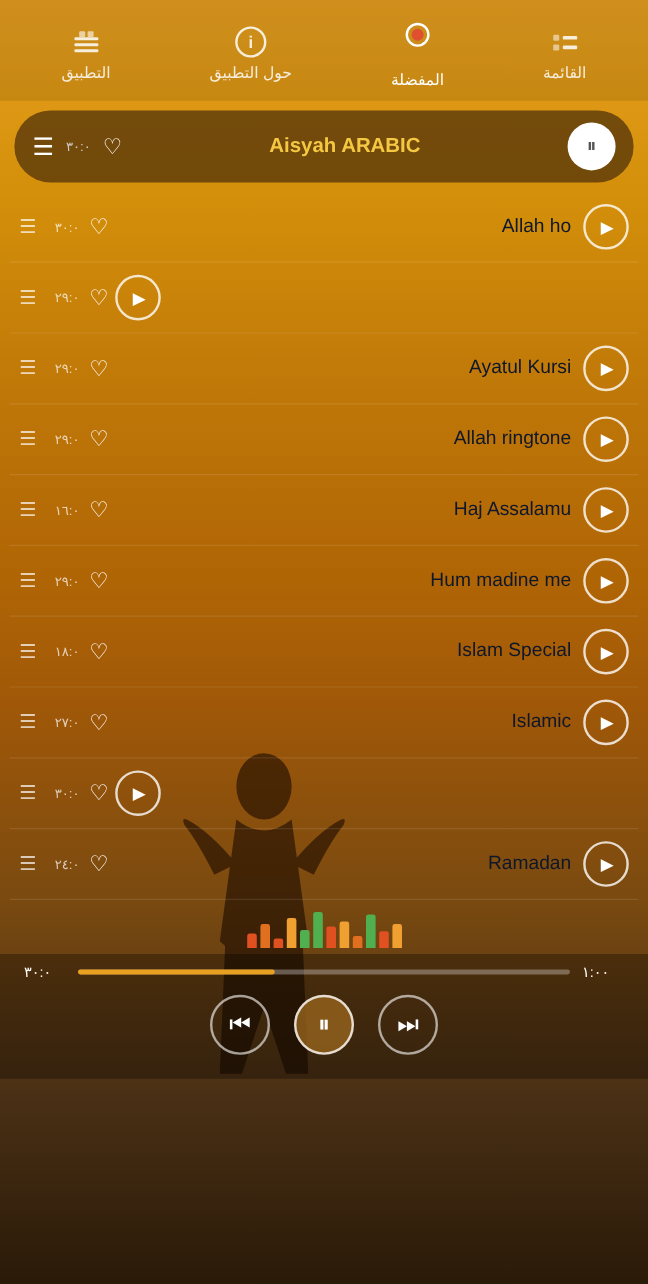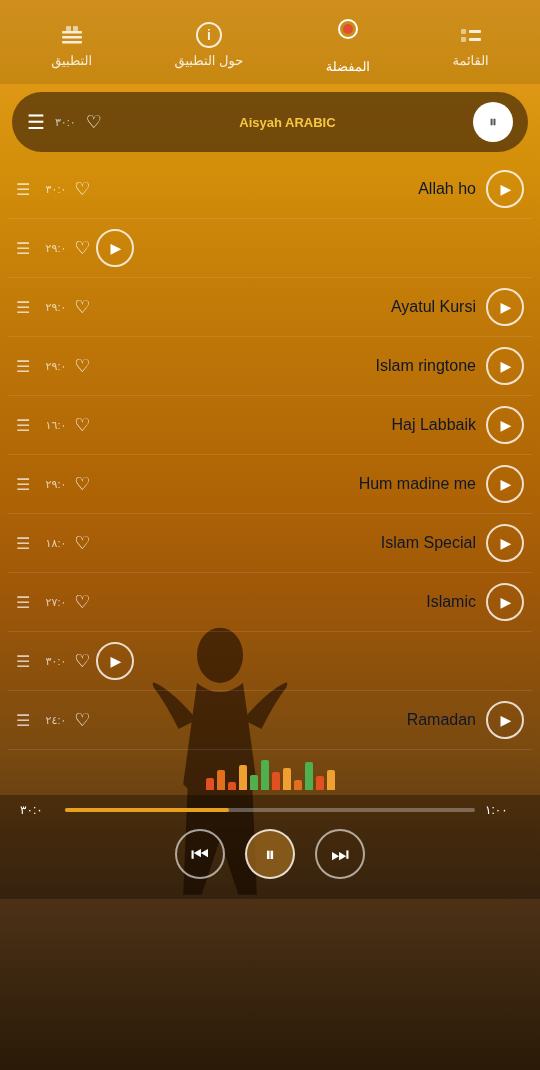--- a/index.html
+++ b/index.html
@@ -106,21 +106,21 @@
       font-size: 11px;
     }
 
     .heart-icon {
       color: white;
       font-size: 18px;
     }
 
     .now-playing-title {
       color: #f5c842;
-      font-size: 13px;
+      font-size: 17px;
       font-weight: bold;
       flex: 1;
       text-align: center;
     }
 
     .pause-btn-circle {
       width: 40px;
       height: 40px;
       background: white;
       border-radius: 50%;
@@ -396,33 +396,33 @@
       <span class="play-icon">▶</span>
     </div>
   </div>
 
   <div class="song-item">
     <div class="song-left">
       <span class="song-menu">☰</span>
       <span class="song-time">٢٩:٠</span>
       <span class="song-heart">♡</span>
     </div>
-    <span class="song-title">Islam ringtone</span>
+    <span class="song-title">Allah ringtone</span>
     <div class="play-btn-circle">
       <span class="play-icon">▶</span>
     </div>
   </div>
 
   <div class="song-item">
     <div class="song-left">
       <span class="song-menu">☰</span>
       <span class="song-time">١٦:٠</span>
       <span class="song-heart">♡</span>
     </div>
-    <span class="song-title">Haj Labbaik</span>
+    <span class="song-title">Haj Assalamu</span>
     <div class="play-btn-circle">
       <span class="play-icon">▶</span>
     </div>
   </div>
 
   <div class="song-item">
     <div class="song-left">
       <span class="song-menu">☰</span>
       <span class="song-time">٢٩:٠</span>
       <span class="song-heart">♡</span>

